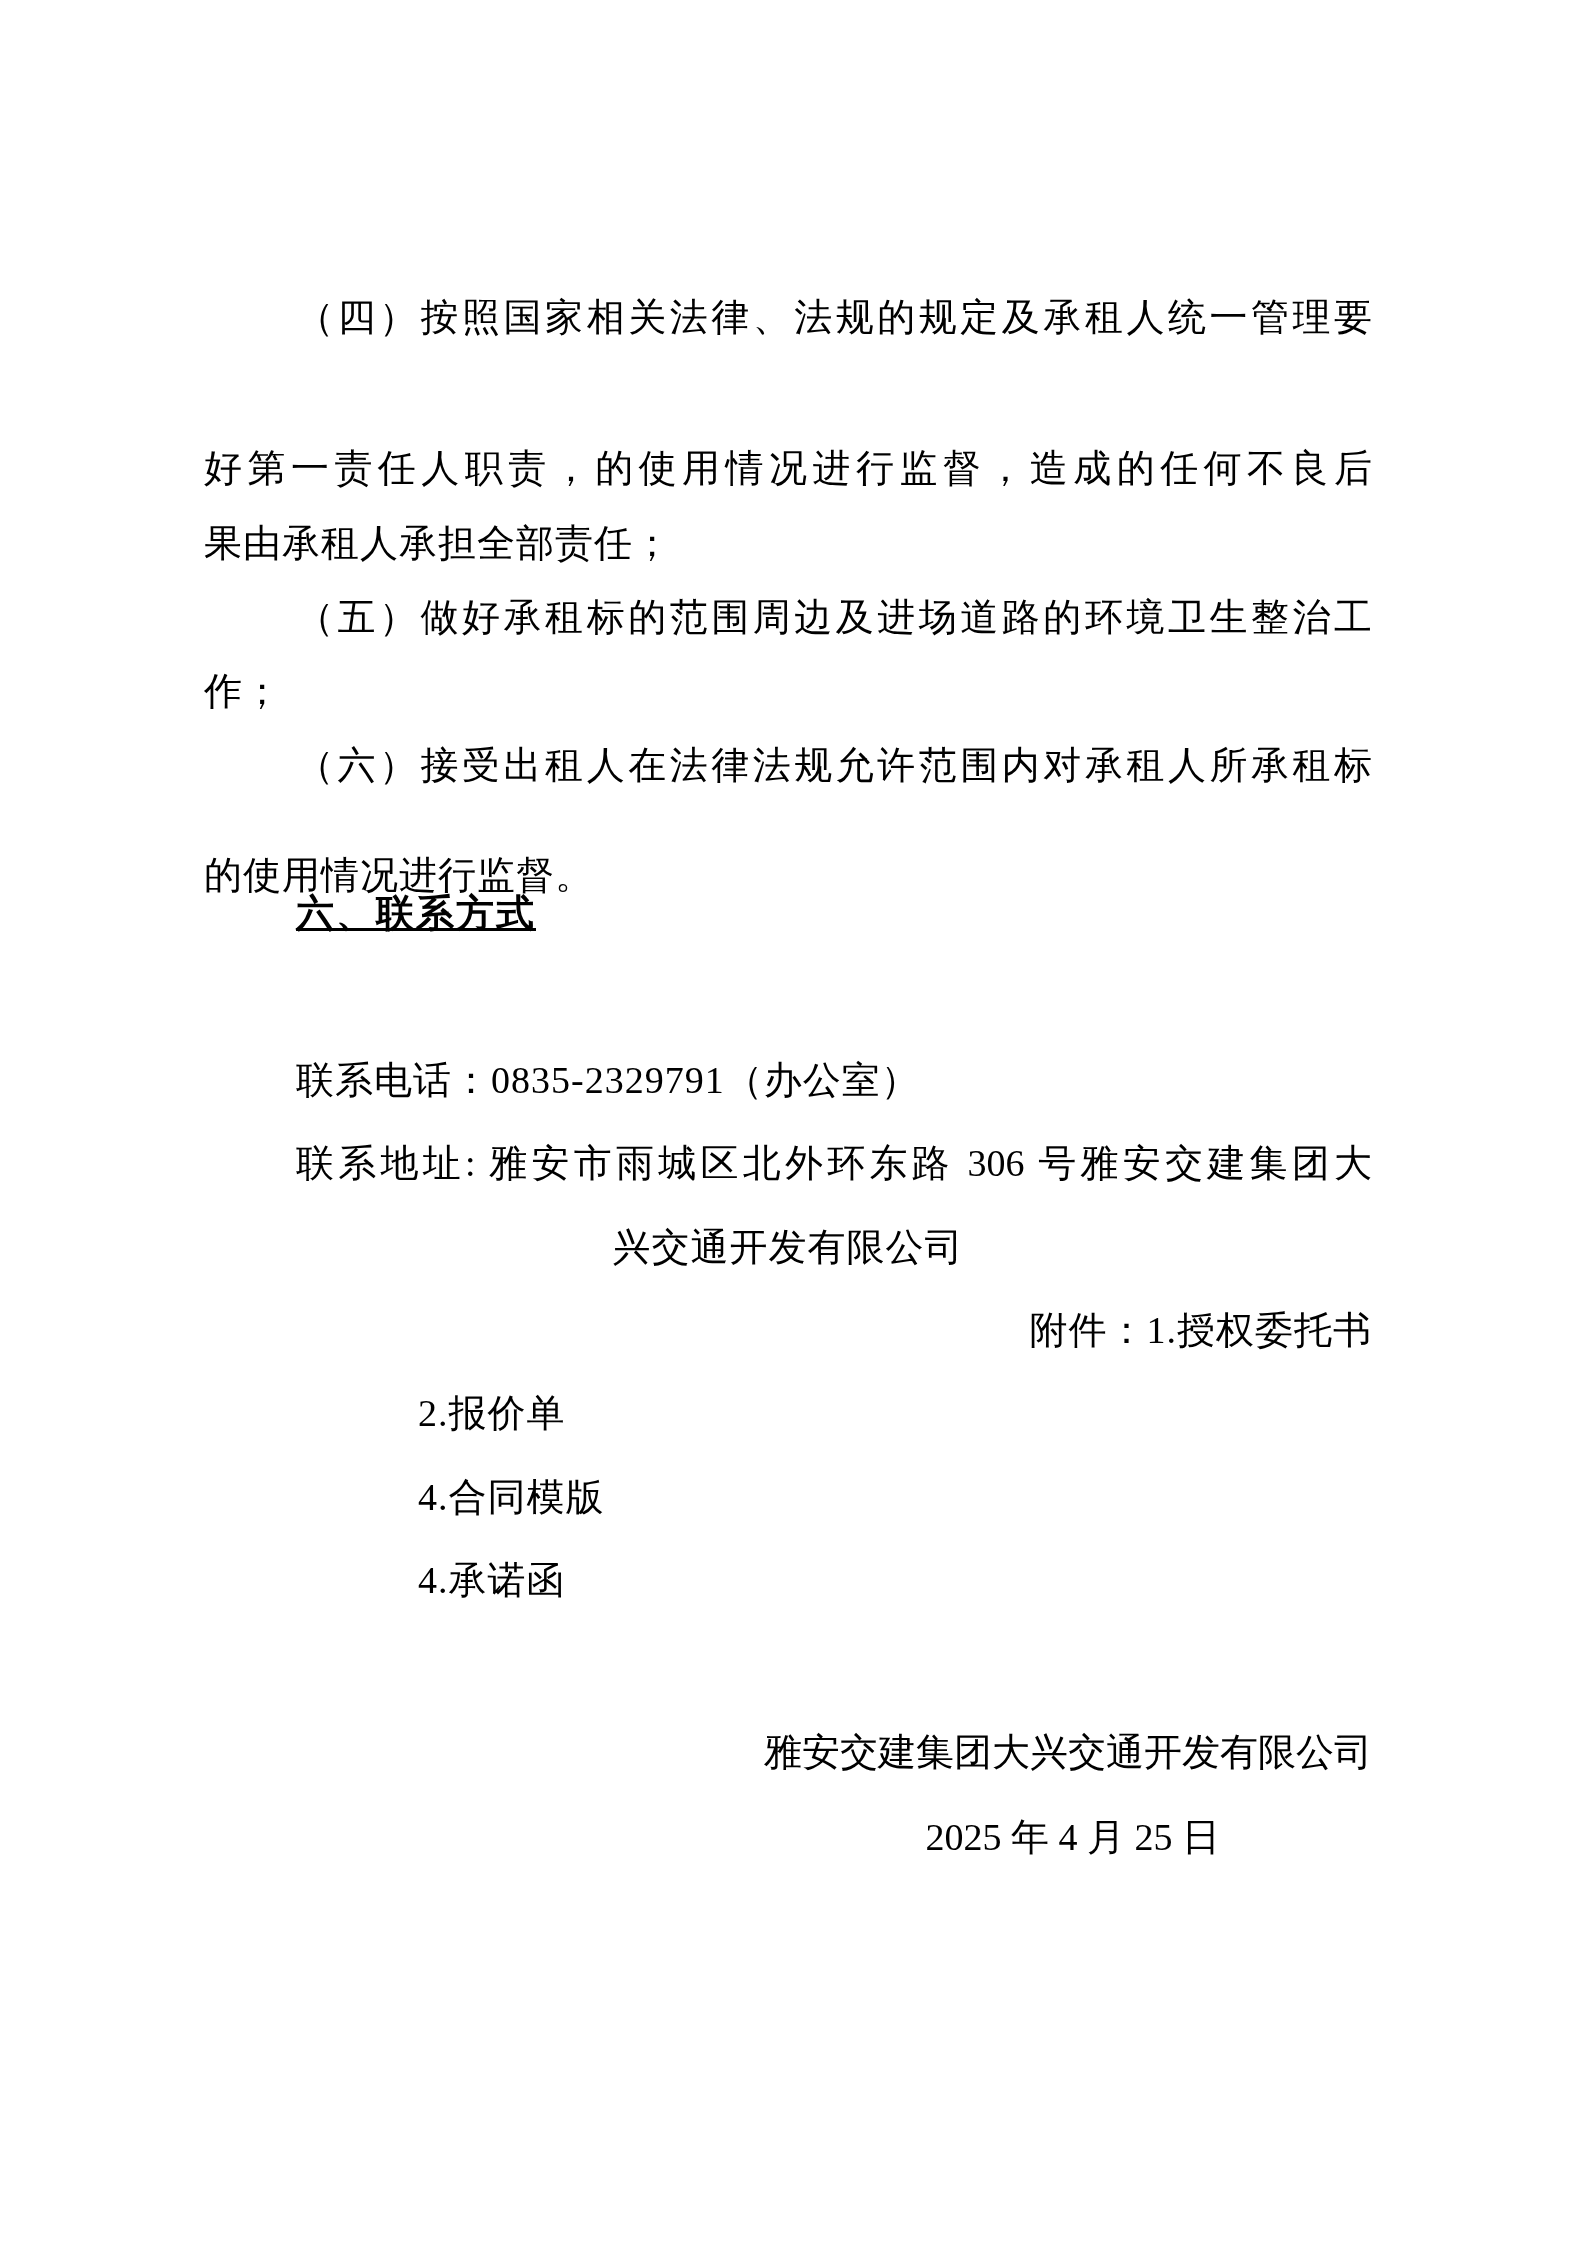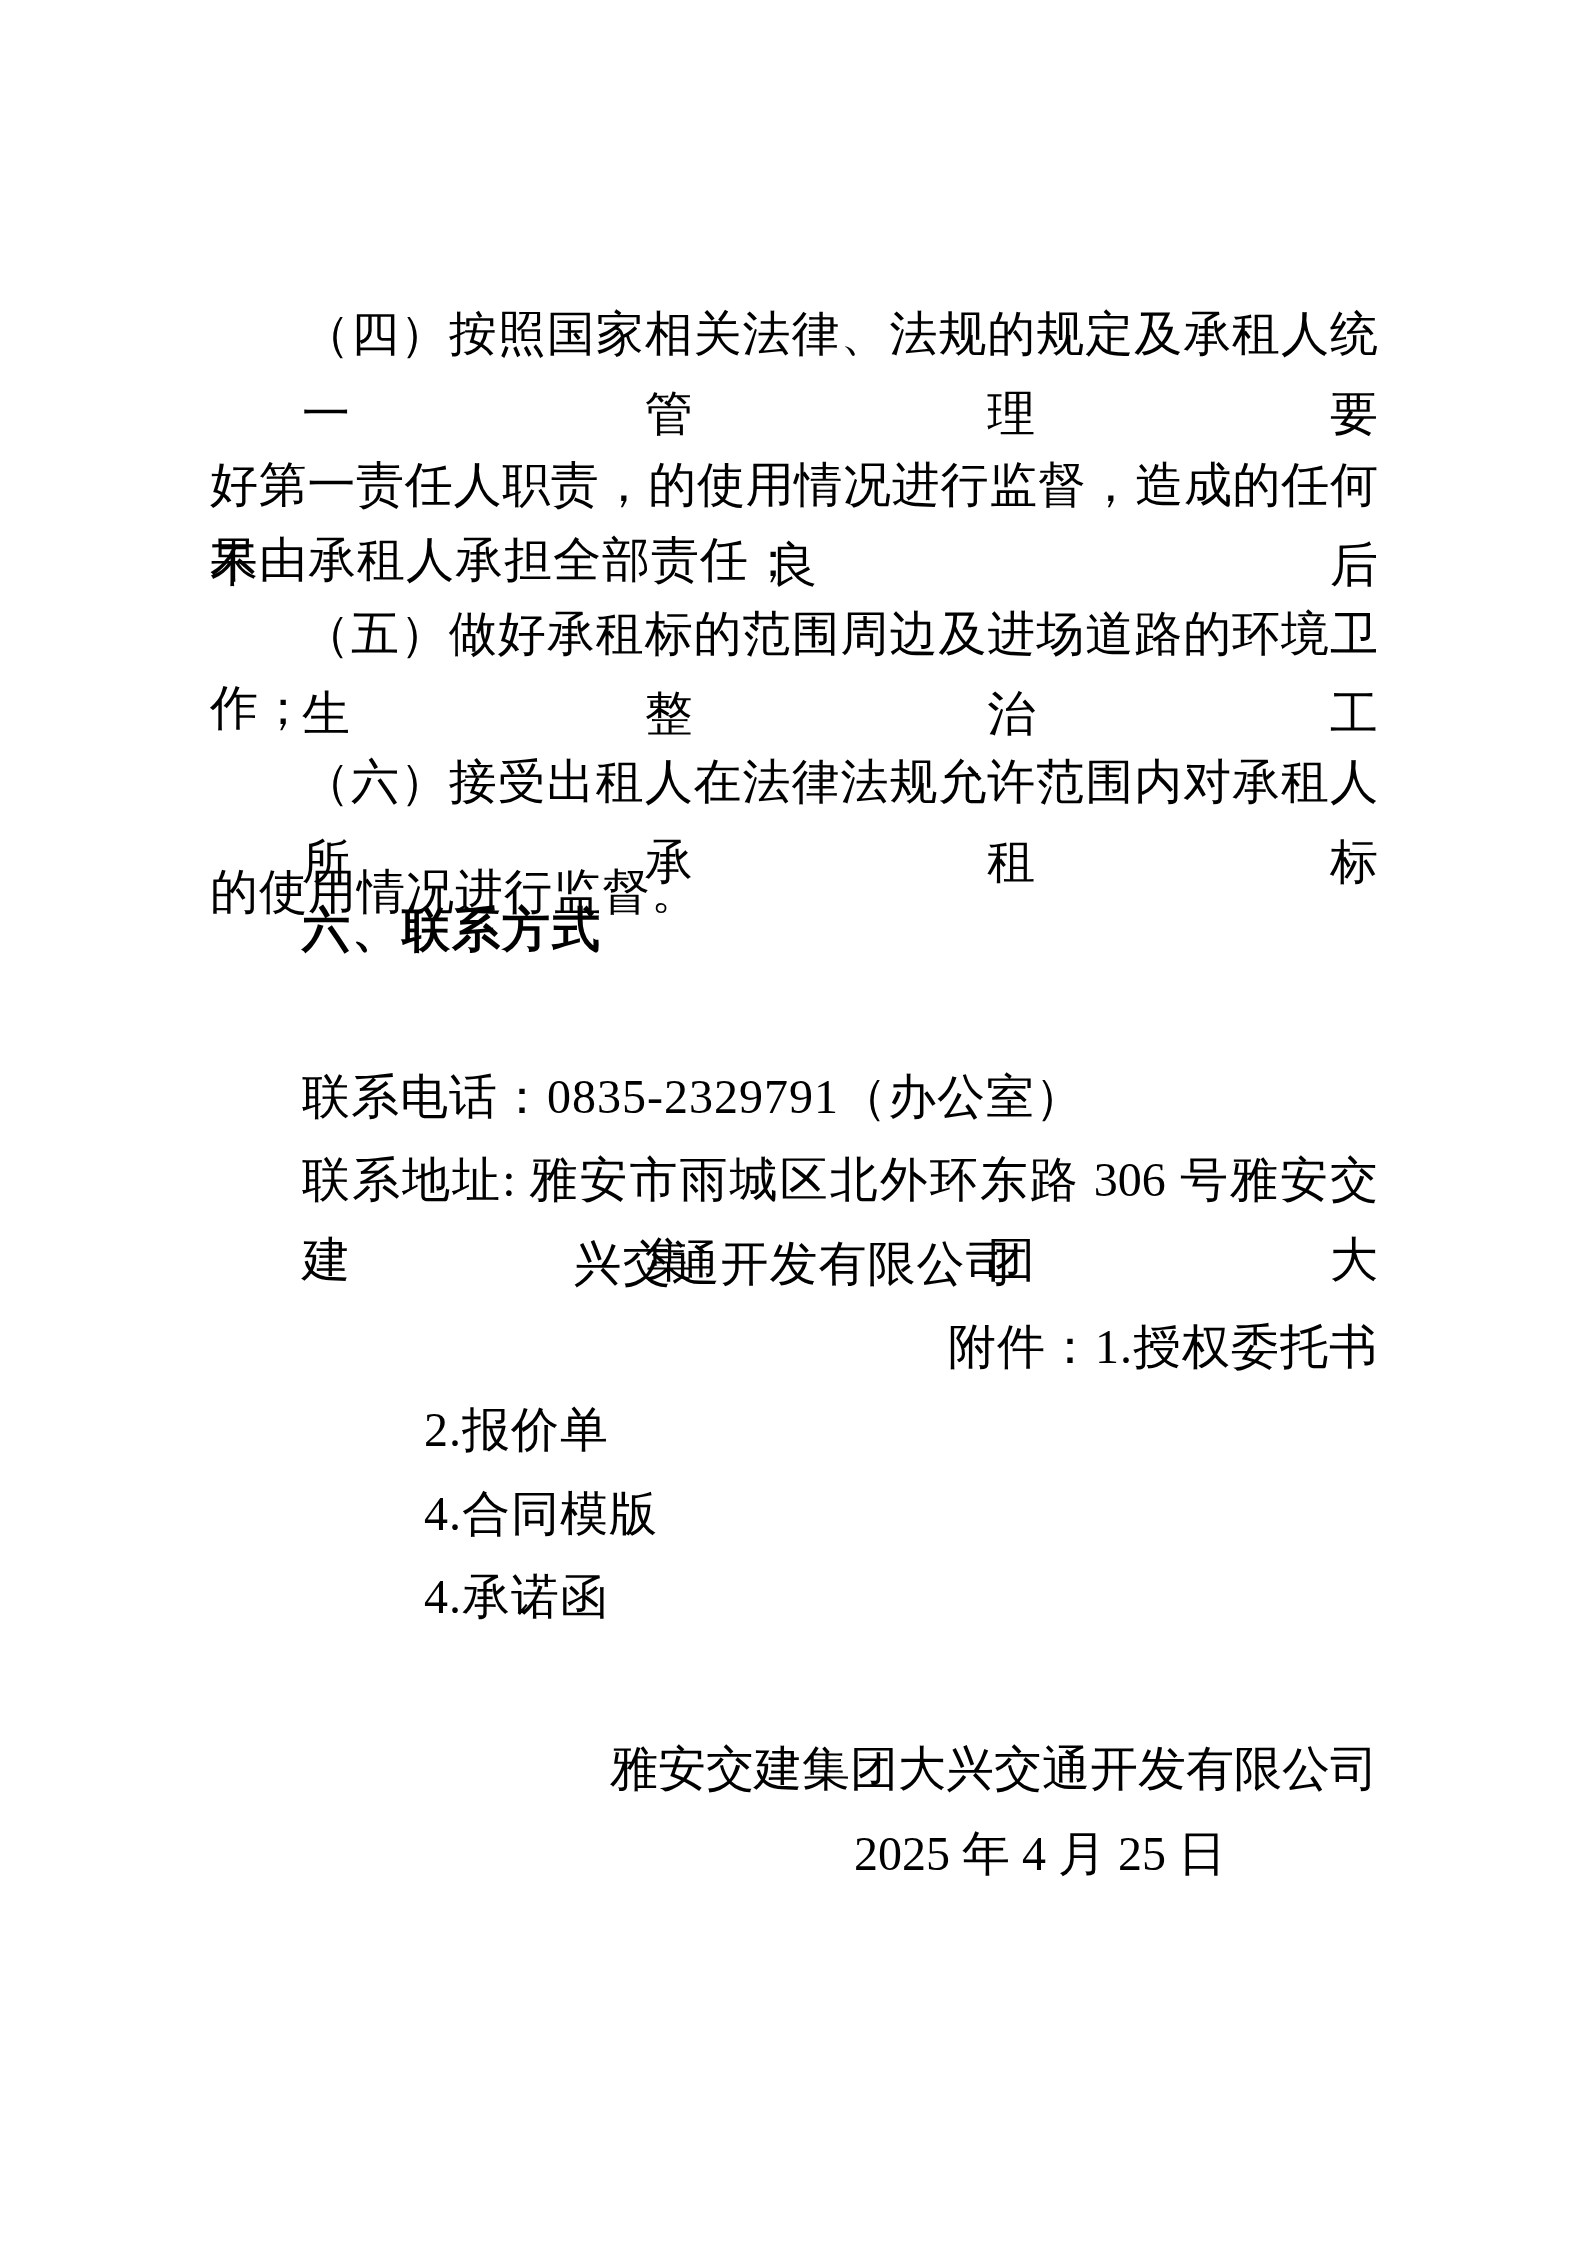--- a/index.html
+++ b/index.html
@@ -7,39 +7,40 @@
     position: relative;
     width: 1587px;
     height: 2245px;
     background: #ffffff;
     color: #000000;
     font-family: "Liberation Serif", "DejaVu Serif", serif;
     overflow: hidden;
   }
   .line {
     position: absolute;
-    left: 210px;
+    left: 204px;
     width: 1168px;
-    font-size: 48px;
-    line-height: 80px;
+    font-size: 38px;
+    line-height: 46px;
     letter-spacing: 1px;
     box-sizing: border-box;
     white-space: pre-wrap;
   }
   .justify {
     text-align: justify;
     text-align-last: justify;
     letter-spacing: 0;
   }
   .indent { padding-left: 92px; }
   .sub { padding-left: 214px; }
   .heading {
     font-family: "Liberation Sans", "DejaVu Sans", sans-serif;
     font-weight: 700;
     letter-spacing: 2px;
+    text-decoration: underline;
   }
   .right { text-align: right; letter-spacing: 0; }
   .date-pad { padding-right: 152px; }
 </style>
 </head>
 <body>
 
 <div class="page">
 
   <div class="line justify indent" style="top: 294px;">（四）按照国家相关法律、法规的规定及承租人统一管理要</div>

